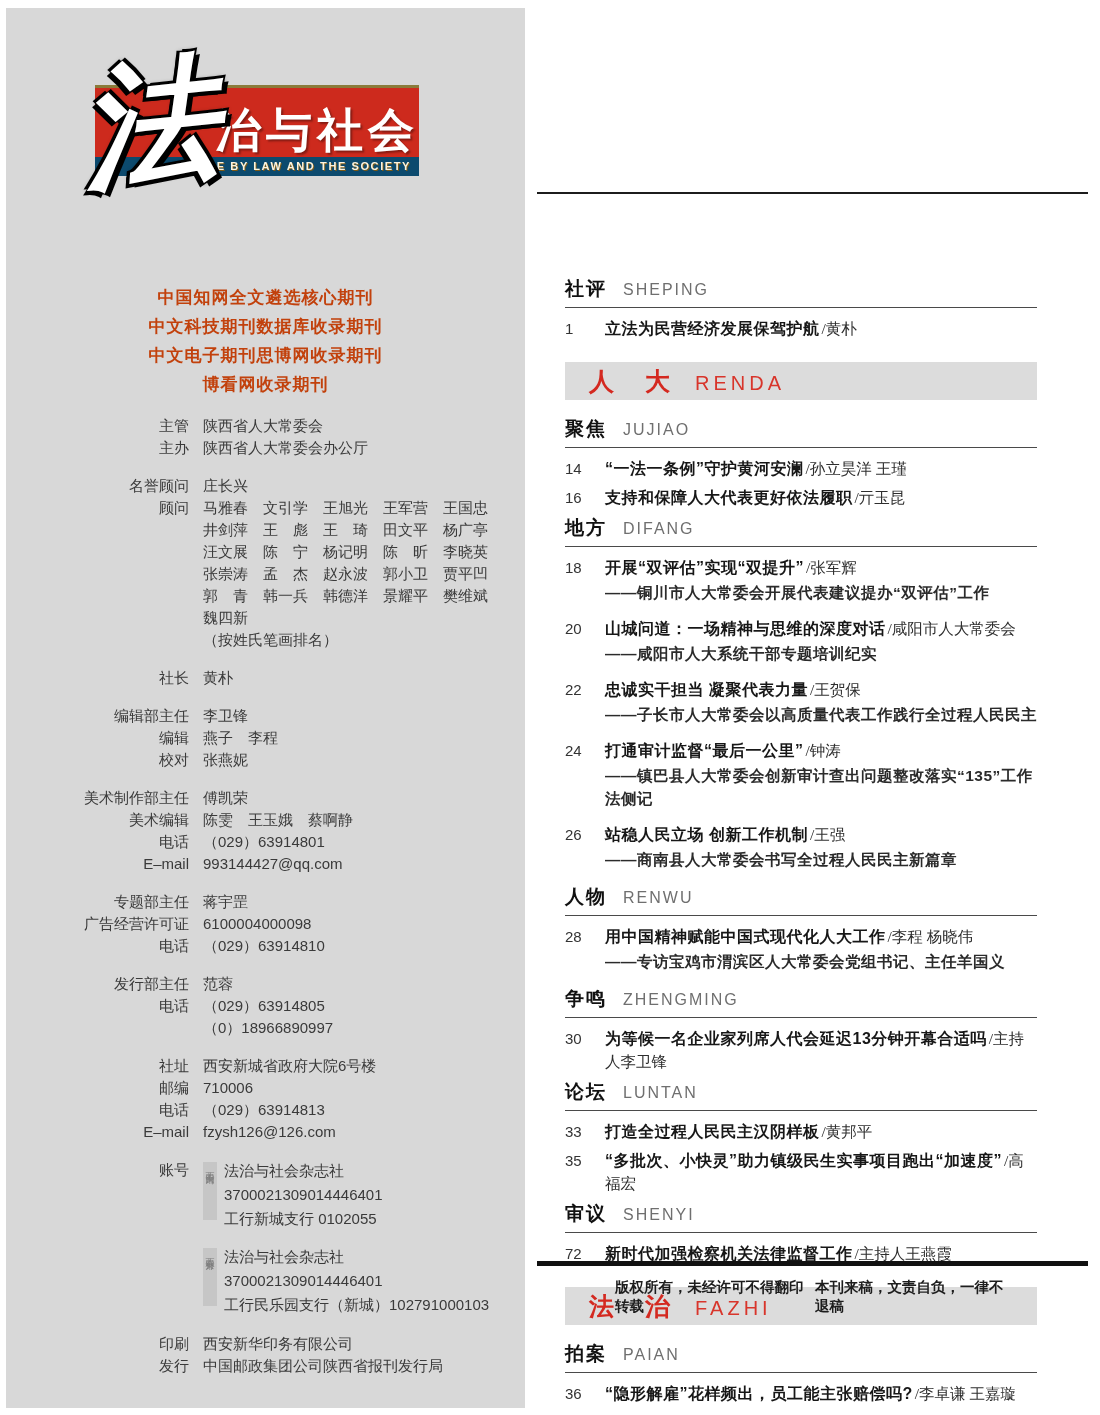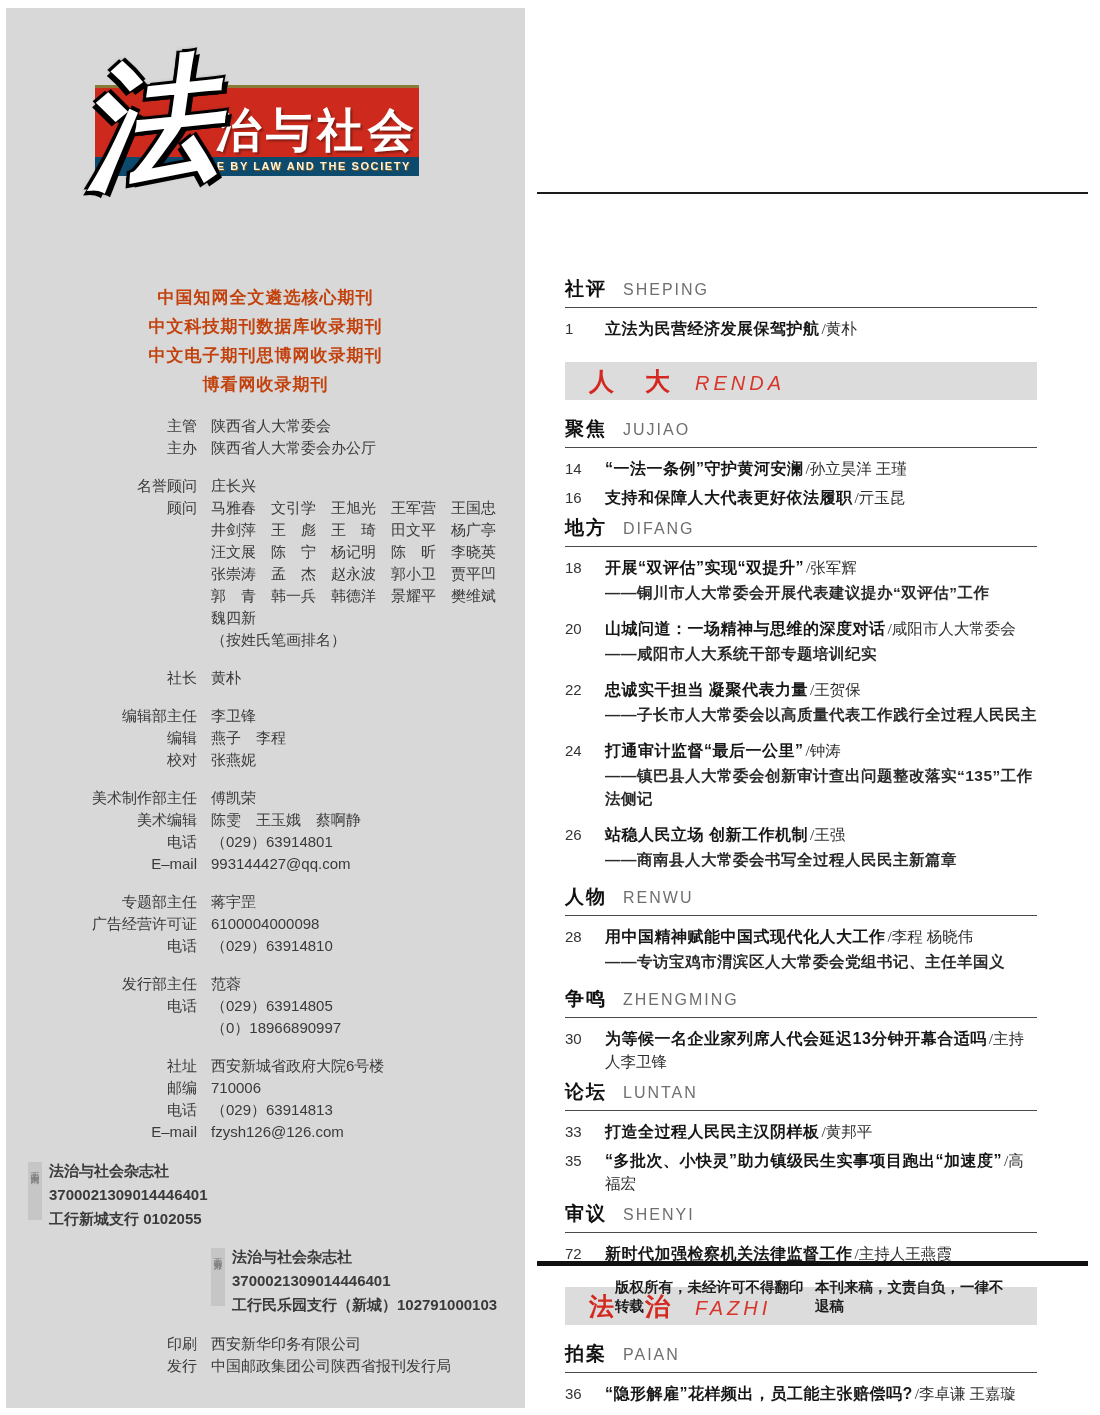--- a/index.html
+++ b/index.html
@@ -17,38 +17,38 @@
               text-shadow:2px 2px 2px rgba(0,0,0,.35);}
   .logo-strip{position:absolute;left:0;right:0;bottom:0;height:19px;background:#0c4a6e;color:#fcf4df;
               font-size:11px;font-weight:700;letter-spacing:1.6px;text-align:right;padding-right:8px;line-height:19px;
               text-shadow:1px 1px 0 #7d5a16;box-sizing:border-box;}
 
   .accolades{list-style:none;margin:30px 0 0 0;padding:0;text-align:center;}
   .accolade{color:#c2410c;font-weight:700;font-size:17px;line-height:29px;letter-spacing:1px;}
 
   #masthead{margin-top:16px;font-size:15px;color:#3a3a3a;}
   .m-group{margin-bottom:16px;}
-  .m-row{display:flex;line-height:22px;padding-left:8px;}
+  .m-row{display:flex;line-height:22px;}
   .m-label{width:183px;flex:none;text-align:right;white-space:pre;}
   .m-value{margin-left:14px;white-space:pre-wrap;}
   .acct-row{margin-bottom:14px;}
   .acct-tag{flex:none;writing-mode:vertical-rl;font-size:9px;line-height:10px;color:#7d7d7d;background:#c6c6c6;
             padding:3px 2px;margin:3px 0 0 14px;height:52px;letter-spacing:1px;}
   .acct-lines{margin-left:7px;}
-  .acct-line{line-height:24px;font-weight:bold;}
+  .acct-line{line-height:24px;}
 
   
   .top-rule{position:absolute;left:537px;top:192px;width:551px;height:2px;background:#1c1c1c;}
   .toc{position:absolute;left:565px;top:270px;width:472px;}
   .sec-head{border-bottom:1px solid #4a4a4a;padding-bottom:5px;margin:6px 0 9px 0;}
   .sec-zh{font-size:19px;font-weight:800;color:#111;letter-spacing:2px;}
   .sec-py{font-size:16px;color:#6f6f6f;margin-left:16px;letter-spacing:2px;}
   .band{background:#dcdcdc;height:38px;line-height:38px;margin:22px 0 16px 0;padding-left:24px;}
   .band-zh{font-size:25px;font-weight:900;color:#d42920;letter-spacing:3px;}
-  .band-py{font-size:20px;color:#d8352b;margin-left:22px;letter-spacing:4px;font-style:italic;}
+  .band-py{font-size:20px;color:#d8352b;margin-left:22px;letter-spacing:4px;}
   .item{display:flex;margin-bottom:6px;}
   .page-num{width:40px;flex:none;font-size:15px;color:#333;line-height:23px;}
   .item-body{flex:1;}
   .title-line{line-height:23px;}
   .title{font-size:16px;font-weight:700;color:#171717;letter-spacing:.5px;}
   .author{font-family:"Liberation Serif",serif;font-size:15.5px;color:#2e2e2e;margin-left:2px;}
   .sub{font-size:15.5px;font-weight:600;color:#2b2b2b;line-height:23px;margin:2px 0 7px 0;letter-spacing:.5px;}
 
   .footer-bar{position:absolute;left:537px;top:1261px;width:551px;height:5px;background:#111;}
   .footer-notes{position:absolute;left:565px;top:1278px;width:472px;display:flex;justify-content:space-between;
@@ -197,20 +197,21 @@
             <span class="m-label">电话</span>
             <span class="m-value">（029）63914813</span>
           </div>
           <div class="m-row">
             <span class="m-label">E–mail</span>
             <span class="m-value">fzysh126@126.com</span>
           </div>
         </div>
         <div class="m-group">
           <div class="m-row acct-row">
+            <span class="m-label">账号</span>
             <span class="acct-tag">西安市内</span>
             <div class="acct-lines">
               <div class="acct-line">法治与社会杂志社</div>
               <div class="acct-line">3700021309014446401</div>
               <div class="acct-line">工行新城支行 0102055</div>
             </div>
           </div>
           <div class="m-row acct-row">
             <span class="m-label"></span>
             <span class="acct-tag">西安市外</span>

